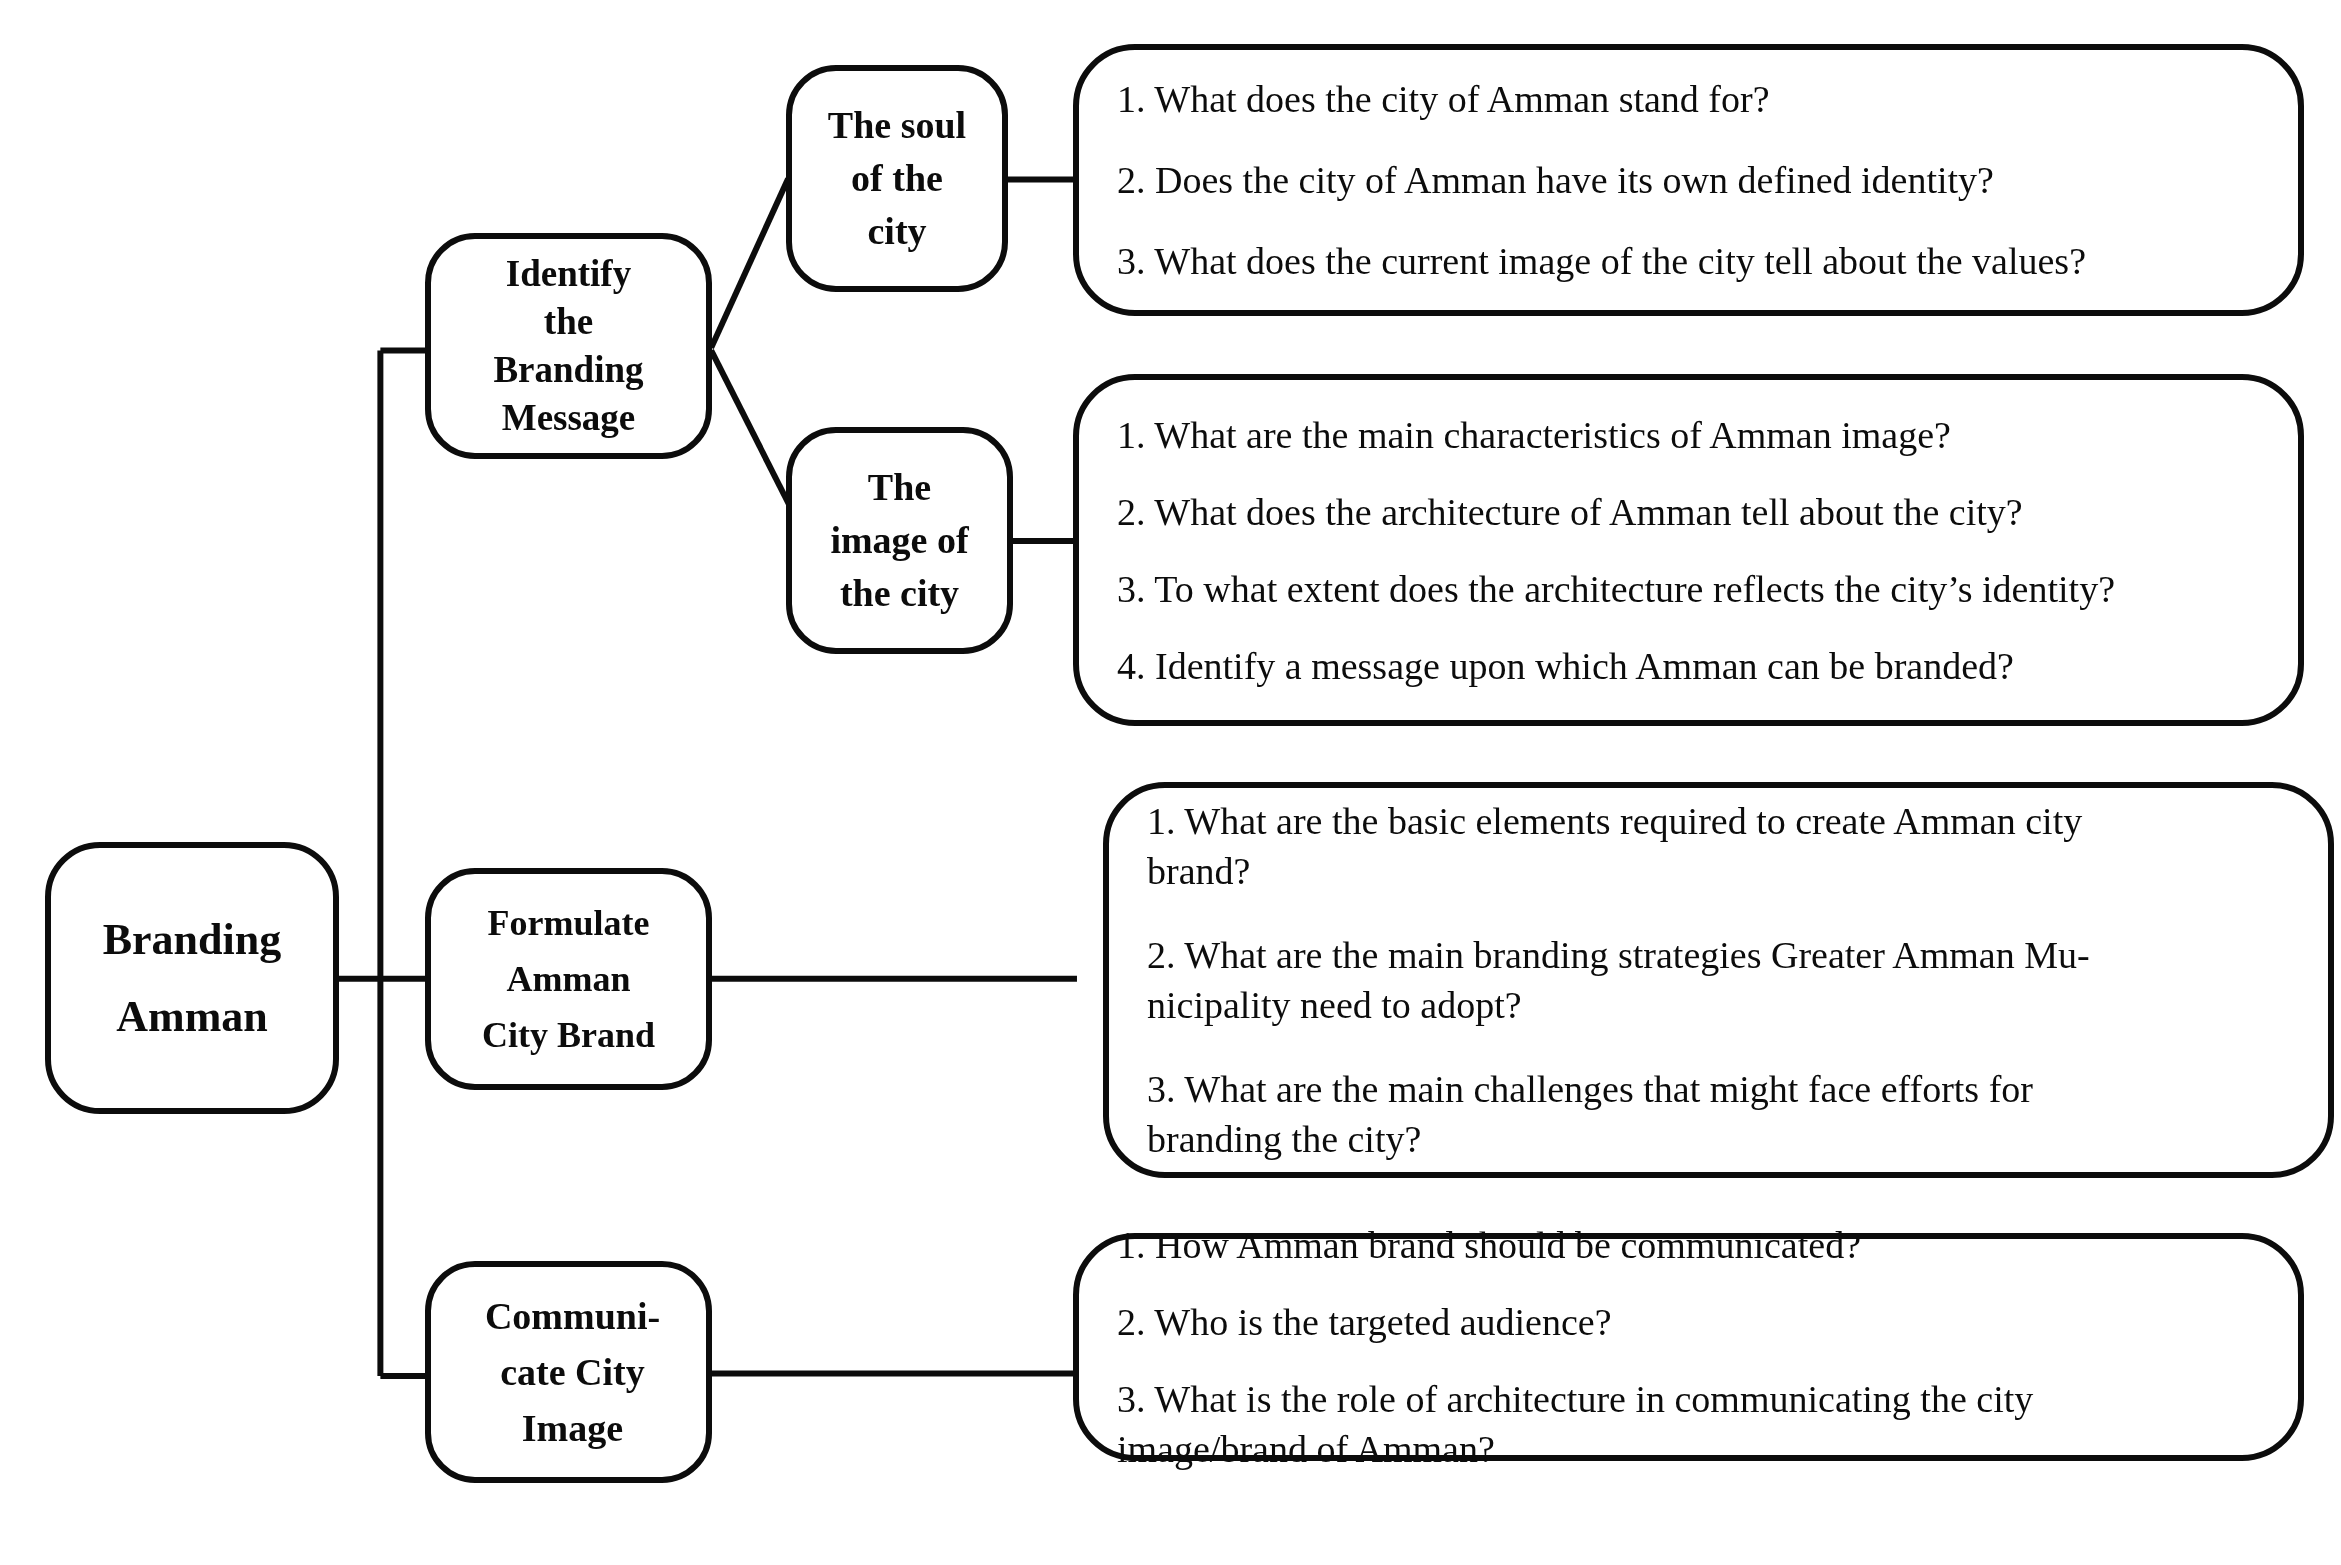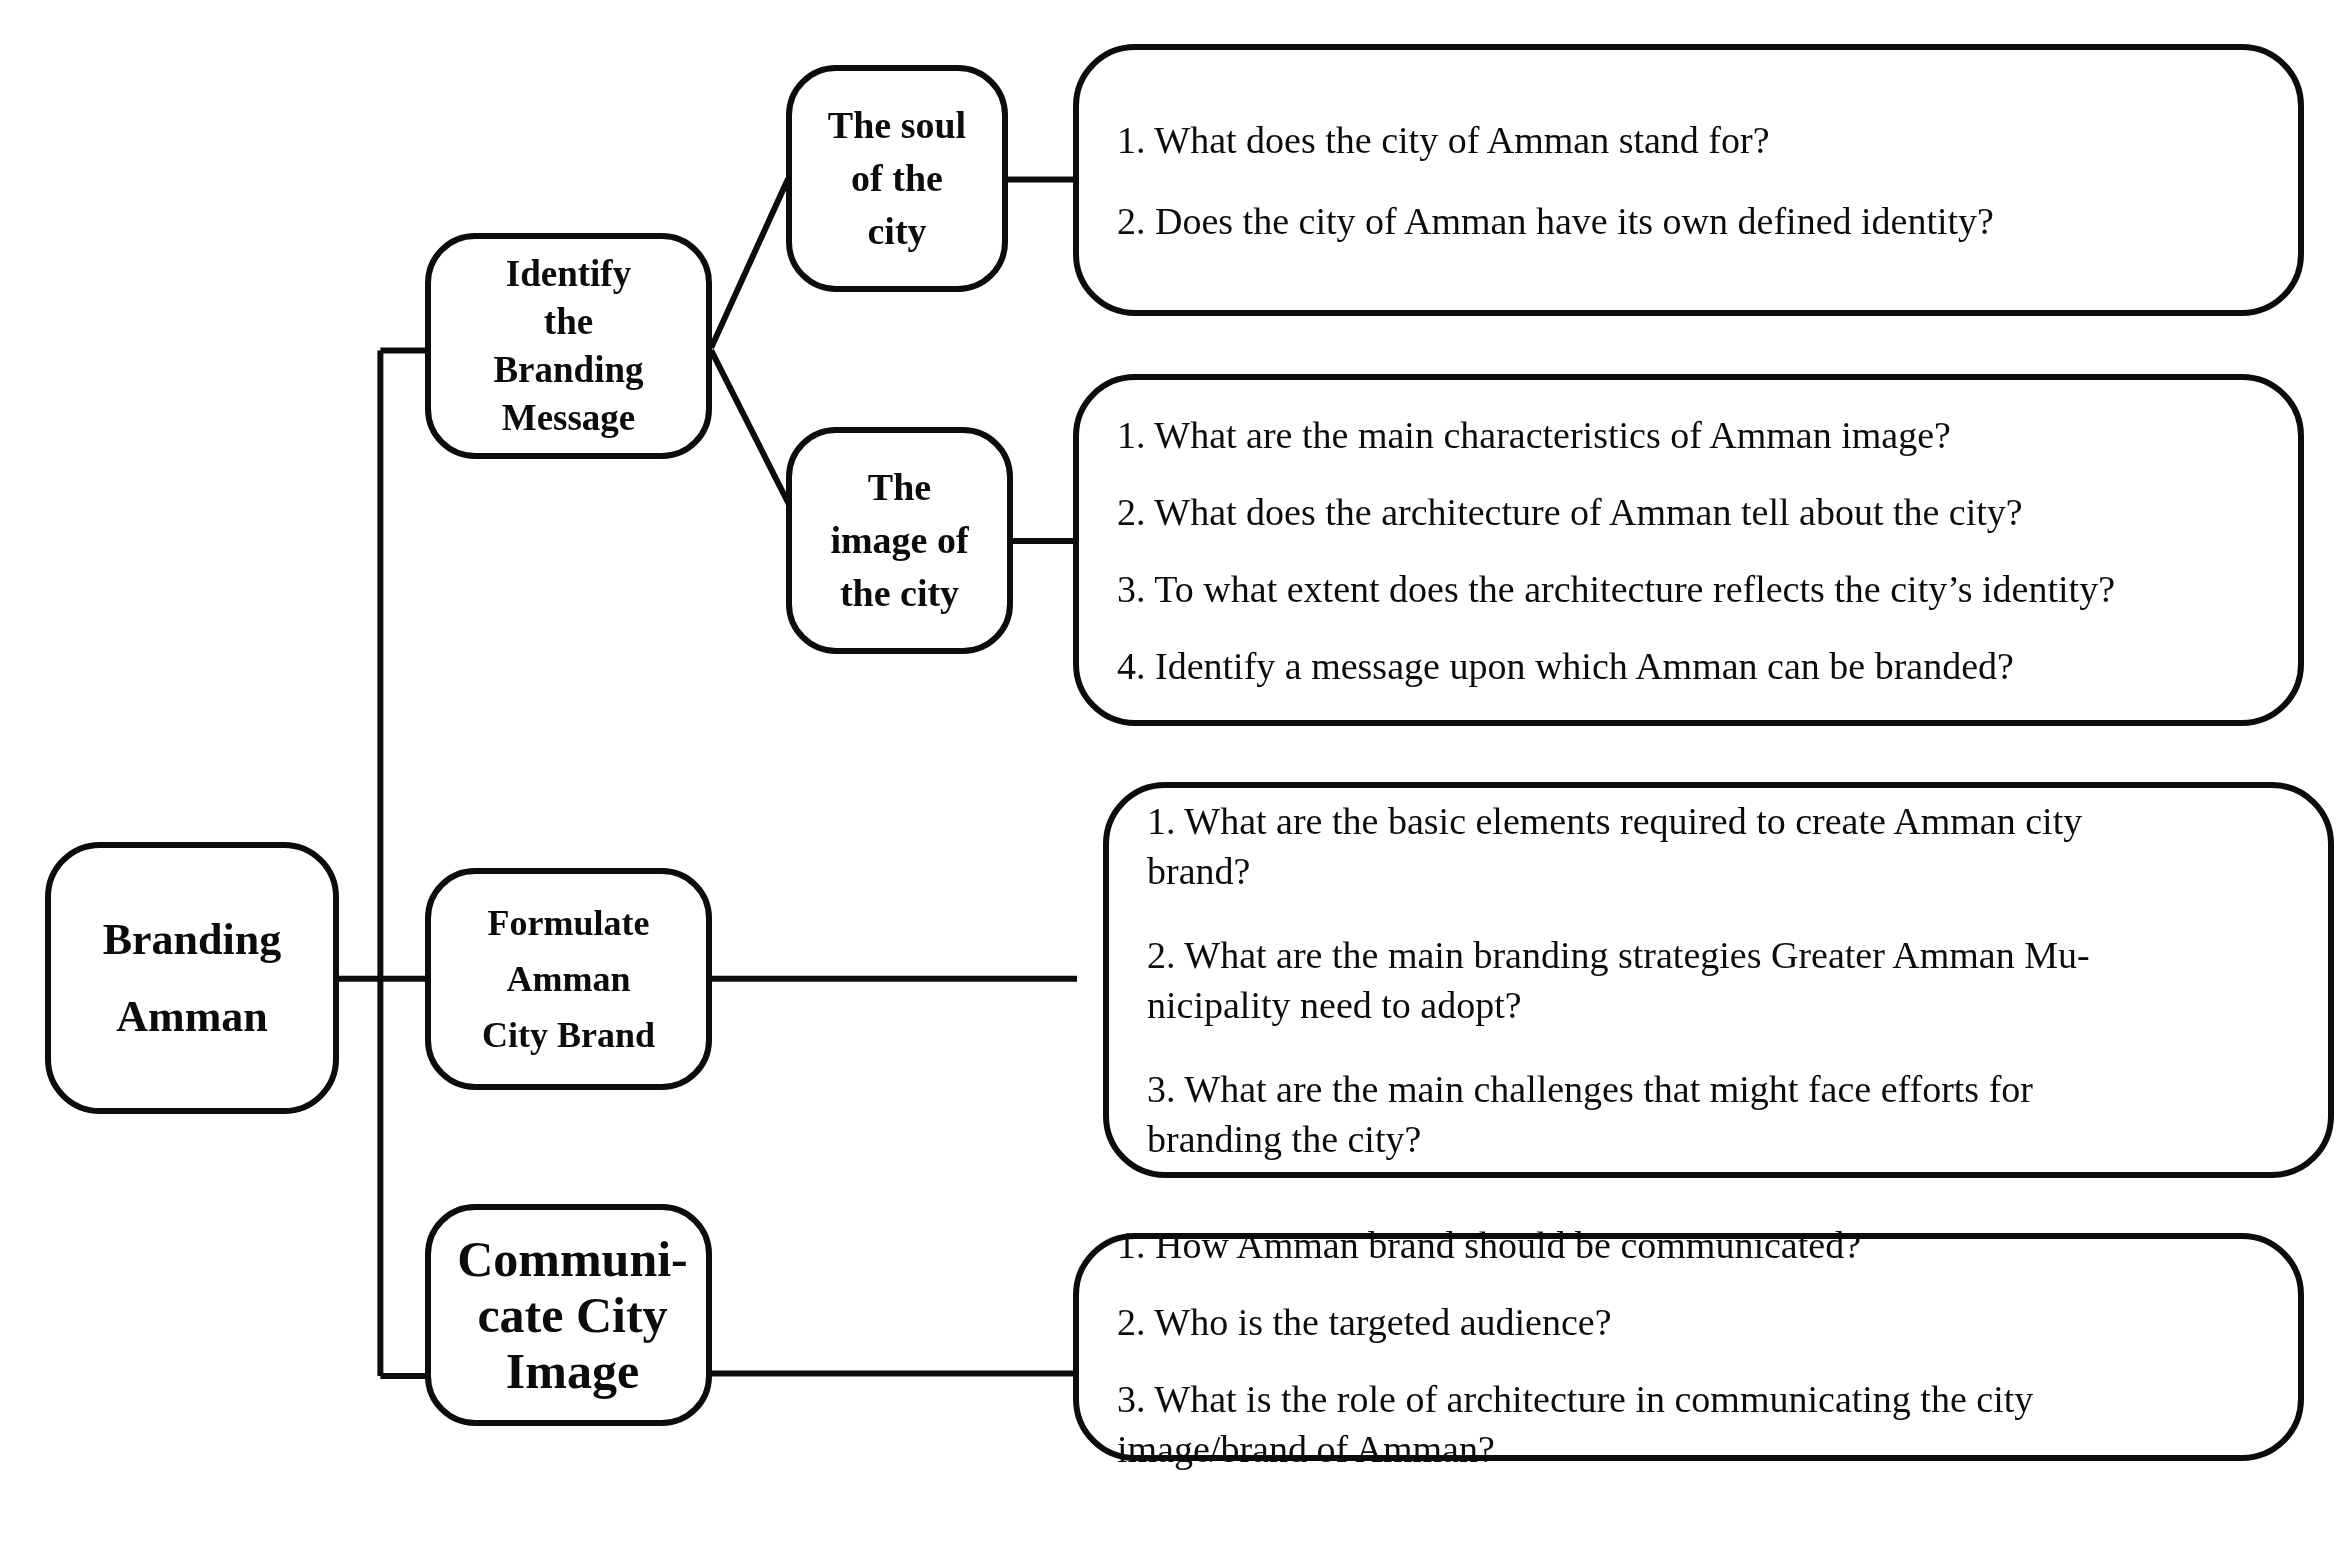--- a/index.html
+++ b/index.html
@@ -86,35 +86,36 @@
 
   <div class="node branch-node bold" style="left:425px; top:233px; width:287px; height:226px; line-height:48px;">Identify
 the
 Branding
 Message</div>
 
   <div class="node branch-node bold" style="left:425px; top:868px; width:287px; height:222px; line-height:56px; font-size:36px;">Formulate
 Amman
 City Brand</div>
 
-  <div class="node branch-node bold" style="left:425px; top:1204px; width:287px; height:222px; line-height:56px; font-size:50px;padding-left:8px;">Communi-
+  <div class="node branch-node bold" style="left:425px; top:1261px; width:287px; height:222px; line-height:56px; font-size:38px;padding-left:8px;">Communi-
 cate City
 Image</div>
 
   <div class="node sub-node" style="left:786px; top:65px; width:222px; height:227px;">The soul
 of the
 city</div>
 
   <div class="node sub-node" style="left:786px; top:427px; width:227px; height:227px;">The
 image of
 the city</div>
 
   <div class="qbox" style="left:1073px; top:44px; width:1231px; height:272px; row-gap:31px;">
     <div class="qitem">1. What does the city of Amman stand for?</div>
     <div class="qitem">2. Does the city of Amman have its own defined identity?</div>
+    <div class="qitem">3. What does the current image of the city tell about the values?</div>
   </div>
 
   <div class="qbox" style="left:1073px; top:374px; width:1231px; height:352px; row-gap:27px;">
     <div class="qitem">1. What are the main characteristics of Amman image?</div>
     <div class="qitem">2. What does the architecture of Amman tell about the city?</div>
     <div class="qitem">3. To what extent does the architecture reflects the city’s identity?</div>
     <div class="qitem">4. Identify a message upon which Amman can be branded?</div>
   </div>
 
   <div class="qbox" style="left:1103px; top:782px; width:1231px; height:396px; row-gap:34px;">

